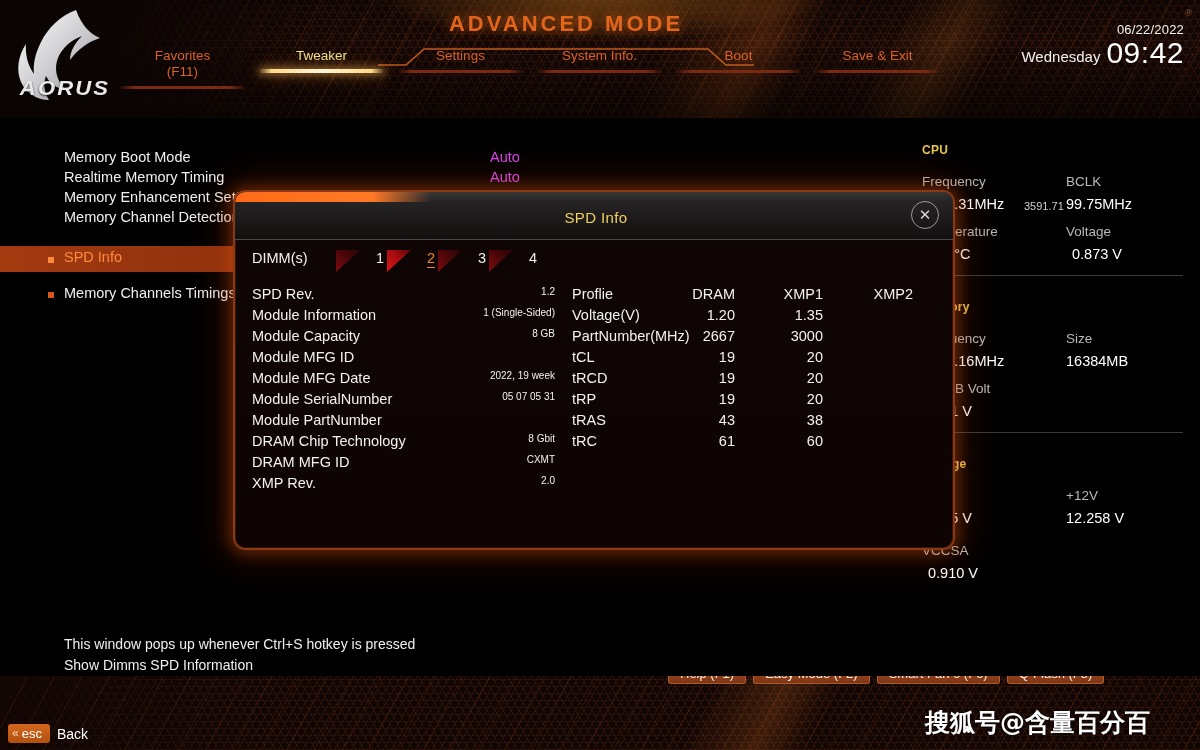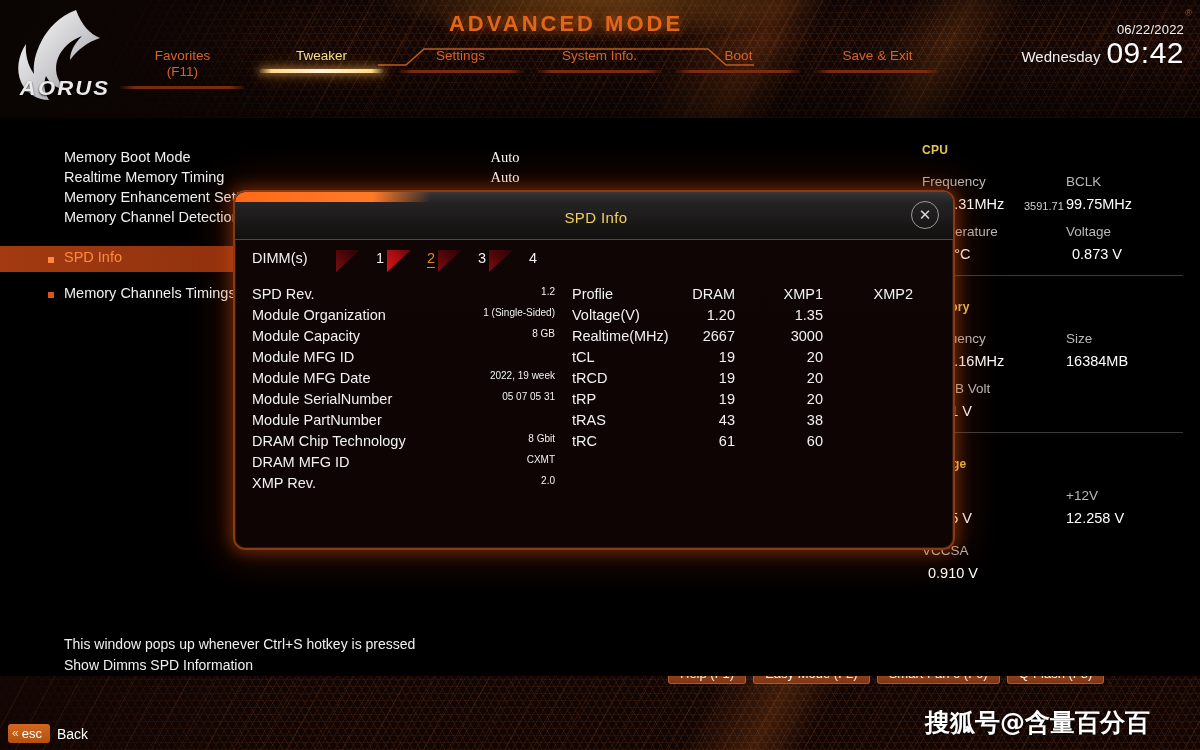--- a/index.html
+++ b/index.html
@@ -91,21 +91,21 @@
 
   
   .body-area{ position:absolute; left:0; top:118px; width:1200px; height:507px; background:#000; }
 
   .leftpane{ position:absolute; left:0; top:0; width:900px; height:507px; }
   .row{
     position:absolute; left:0; width:900px; height:20px;
     font-size:14.5px; color:#f0f0f0;
   }
   .row .lbl{ position:absolute; left:64px; top:0; white-space:nowrap; }
-  .row .val{ position:absolute; left:430px; top:0; width:150px; text-align:center; color:#ffffff;font-family:Liberation Serif, serif;}
+  .row .val{ position:absolute; left:430px; top:0; width:150px; text-align:center; color:#d946ef;}
   .row .bullet{
     position:absolute; left:48px; top:7px; width:6px; height:6px; background:#d8551c;
   }
   .row.selected{
     background:linear-gradient(90deg,#a33a10 0%, #7a2a0c 55%, rgba(60,18,6,.25) 100%);
     height:26px; padding-top:3px;
   }
   .row.selected .lbl{ color:#ff8a3d; top:3px;}
   .row.selected .bullet{ top:11px; background:#ff8a3d; }
 
@@ -346,21 +346,21 @@
       <div class="dimm-num" style="left:141px; top:10px">1</div>
       <div class="dimm-tri on" style="left:152px; top:10px"></div>
       <div class="dimm-num on" style="left:192px; top:10px">2</div>
       <div class="dimm-tri" style="left:203px; top:10px"></div>
       <div class="dimm-num" style="left:243px; top:10px">3</div>
       <div class="dimm-tri" style="left:254px; top:10px"></div>
       <div class="dimm-num" style="left:294px; top:10px">4</div>
 
       <div class="d-lbl" style="left:17px; top:46px">SPD Rev.</div>
       <div class="d-val" style="left:140px; top:46px; width:180px">1.2</div>
-      <div class="d-lbl" style="left:17px; top:67px">Module Organization</div>
+      <div class="d-lbl" style="left:17px; top:67px">Module Information</div>
       <div class="d-val" style="left:140px; top:67px; width:180px">1 (Single-Sided)</div>
       <div class="d-lbl" style="left:17px; top:88px">Module Capacity</div>
       <div class="d-val" style="left:140px; top:88px; width:180px">8 GB</div>
       <div class="d-lbl" style="left:17px; top:109px">Module MFG ID</div>
       <div class="d-val" style="left:140px; top:109px; width:180px"></div>
       <div class="d-lbl" style="left:17px; top:130px">Module MFG Date</div>
       <div class="d-val" style="left:140px; top:130px; width:180px">2022, 19 week</div>
       <div class="d-lbl" style="left:17px; top:151px">Module SerialNumber</div>
       <div class="d-val" style="left:140px; top:151px; width:180px">05 07 05 31</div>
       <div class="d-lbl" style="left:17px; top:172px">Module PartNumber</div>
@@ -375,21 +375,21 @@
       <div class="d-lbl" style="left:337px; top:46px">Proflie</div>
       <div class="d-col" style="left:415px; top:46px; width:85px">DRAM</div>
       <div class="d-col" style="left:510px; top:46px; width:78px">XMP1</div>
       <div class="d-col" style="left:600px; top:46px; width:78px">XMP2</div>
 
       <div class="d-lbl" style="left:337px; top:67px">Voltage(V)</div>
       <div class="d-col" style="left:415px; top:67px; width:85px">1.20</div>
       <div class="d-col" style="left:510px; top:67px; width:78px">1.35</div>
       <div class="d-col" style="left:600px; top:67px; width:78px"></div>
 
-      <div class="d-lbl" style="left:337px; top:88px">Realtime(MHz)</div>
+      <div class="d-lbl" style="left:337px; top:88px">PartNumber(MHz)</div>
       <div class="d-col" style="left:415px; top:88px; width:85px">2667</div>
       <div class="d-col" style="left:510px; top:88px; width:78px">3000</div>
       <div class="d-col" style="left:600px; top:88px; width:78px"></div>
 
       <div class="d-lbl" style="left:337px; top:109px">tCL</div>
       <div class="d-col" style="left:415px; top:109px; width:85px">19</div>
       <div class="d-col" style="left:510px; top:109px; width:78px">20</div>
       <div class="d-col" style="left:600px; top:109px; width:78px"></div>
 
       <div class="d-lbl" style="left:337px; top:130px">tRCD</div>

